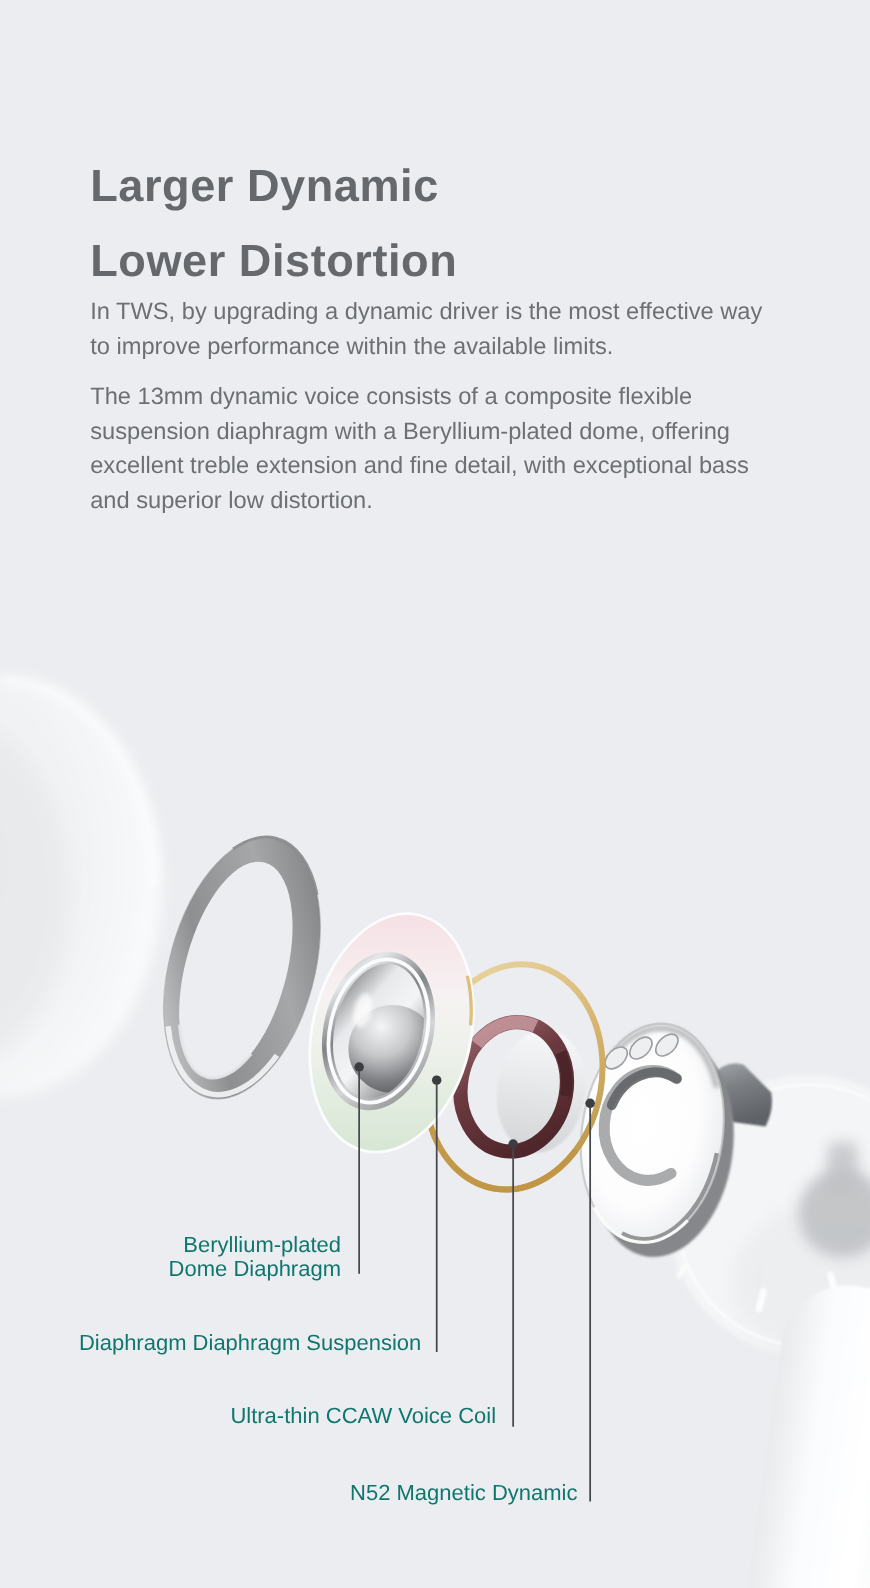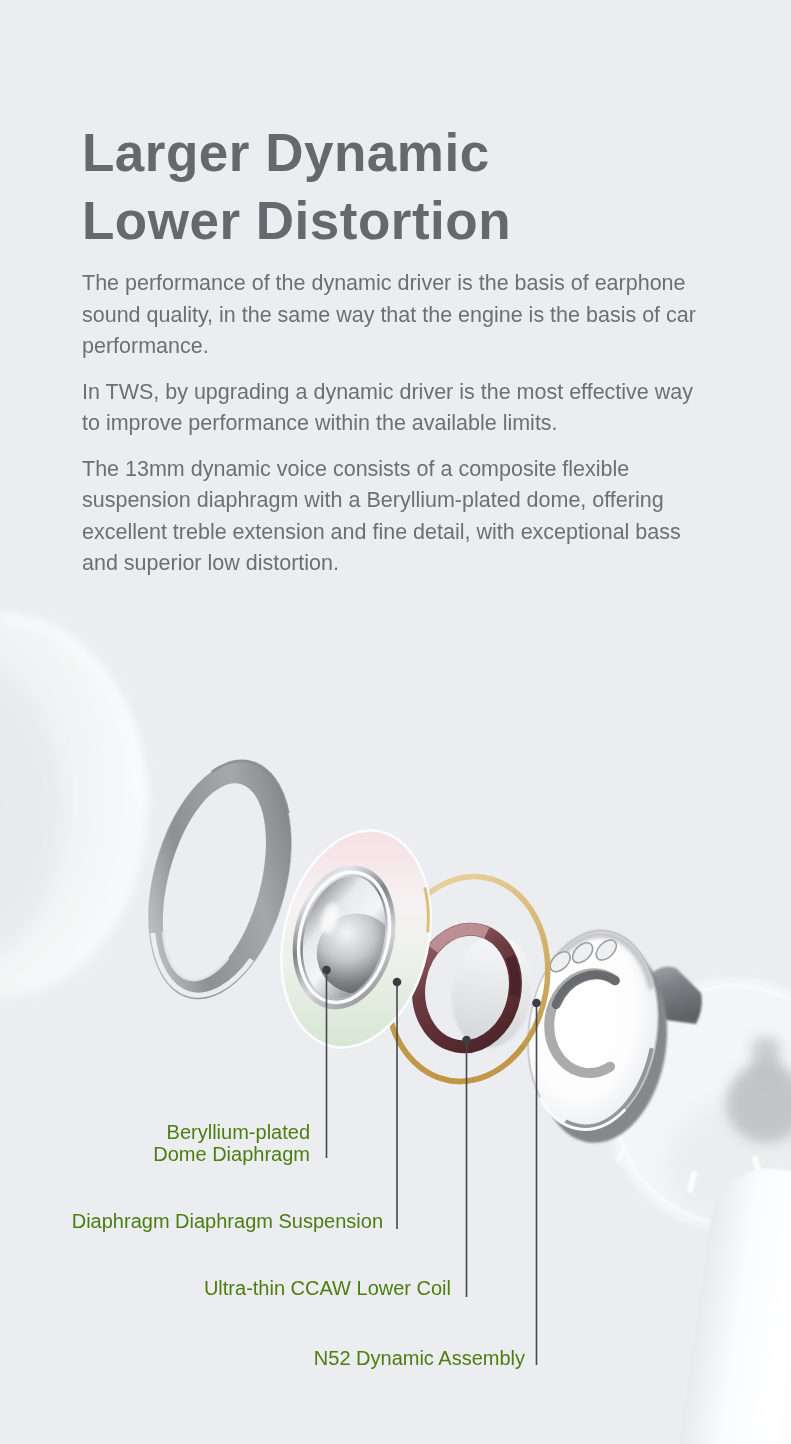--- a/index.html
+++ b/index.html
@@ -3,35 +3,35 @@
 <meta charset="utf-8">
 <style>
   html,body{margin:0;padding:0;}
   body{
     width:791px;height:1444px;position:relative;overflow:hidden;
     background:#ecedf0;
     font-family:"Liberation Sans", sans-serif;
   }
   .pre{white-space:pre-line;}
   #heading{
-    position:absolute;left:82px;top:83px;
-    font-size:53px;line-height:68px;font-weight:bold;
+    position:absolute;left:82px;top:108px;
+    font-size:41px;line-height:68px;font-weight:bold;
     color:#65686c;letter-spacing:.5px;
   }
   #paragraphs{
     position:absolute;left:82px;top:268px;width:700px;
   }
   #paragraphs p{
     margin:0 0 14px 0;
     font-size:21.5px;line-height:31.5px;color:#6c7074;
   }
   #illustration{position:absolute;left:0;top:0;}
   .callout-label{
     position:absolute;text-align:right;
-    font-size:20px;line-height:22px;color:#4d7c0f;
+    font-size:20px;line-height:22px;color:#0f766e;
   }
   #label-dome{right:481px;top:1121px;}
   #label-suspension{right:408px;top:1210px;}
   #label-coil{right:340px;top:1277px;}
   #label-magnet{right:266px;top:1347px;}
 </style>
 </head>
 <body>
 
 <svg id="illustration" width="791" height="1444" viewBox="0 0 791 1444">
@@ -227,28 +227,25 @@
     <circle cx="397" cy="982" r="4.3"></circle>
     <circle cx="466.5" cy="1040" r="4.3"></circle>
     <circle cx="536.5" cy="1003" r="4.3"></circle>
   </g>
 </svg>
 
 <h1 id="heading" class="pre">Larger Dynamic
 Lower Distortion</h1>
 
 <div id="paragraphs">
-  <p class="pre">The performance of the dynamic driver is the basis of earphone
-sound quality, in the same way that the engine is the basis of car
-performance.</p>
   <p class="pre">In TWS, by upgrading a dynamic driver is the most effective way
 to improve performance within the available limits.</p>
   <p class="pre">The 13mm dynamic voice consists of a composite flexible
 suspension diaphragm with a Beryllium-plated dome, offering
 excellent treble extension and fine detail, with exceptional bass
 and superior low distortion.</p>
 </div>
 
 <div id="label-dome" class="callout-label pre">Beryllium-plated
 Dome Diaphragm</div>
 <div id="label-suspension" class="callout-label pre">Diaphragm Diaphragm Suspension</div>
-<div id="label-coil" class="callout-label pre">Ultra-thin CCAW Lower Coil</div>
-<div id="label-magnet" class="callout-label pre">N52 Dynamic Assembly</div>
+<div id="label-coil" class="callout-label pre">Ultra-thin CCAW Voice Coil</div>
+<div id="label-magnet" class="callout-label pre">N52 Magnetic Dynamic</div>
 
 </body></html>

